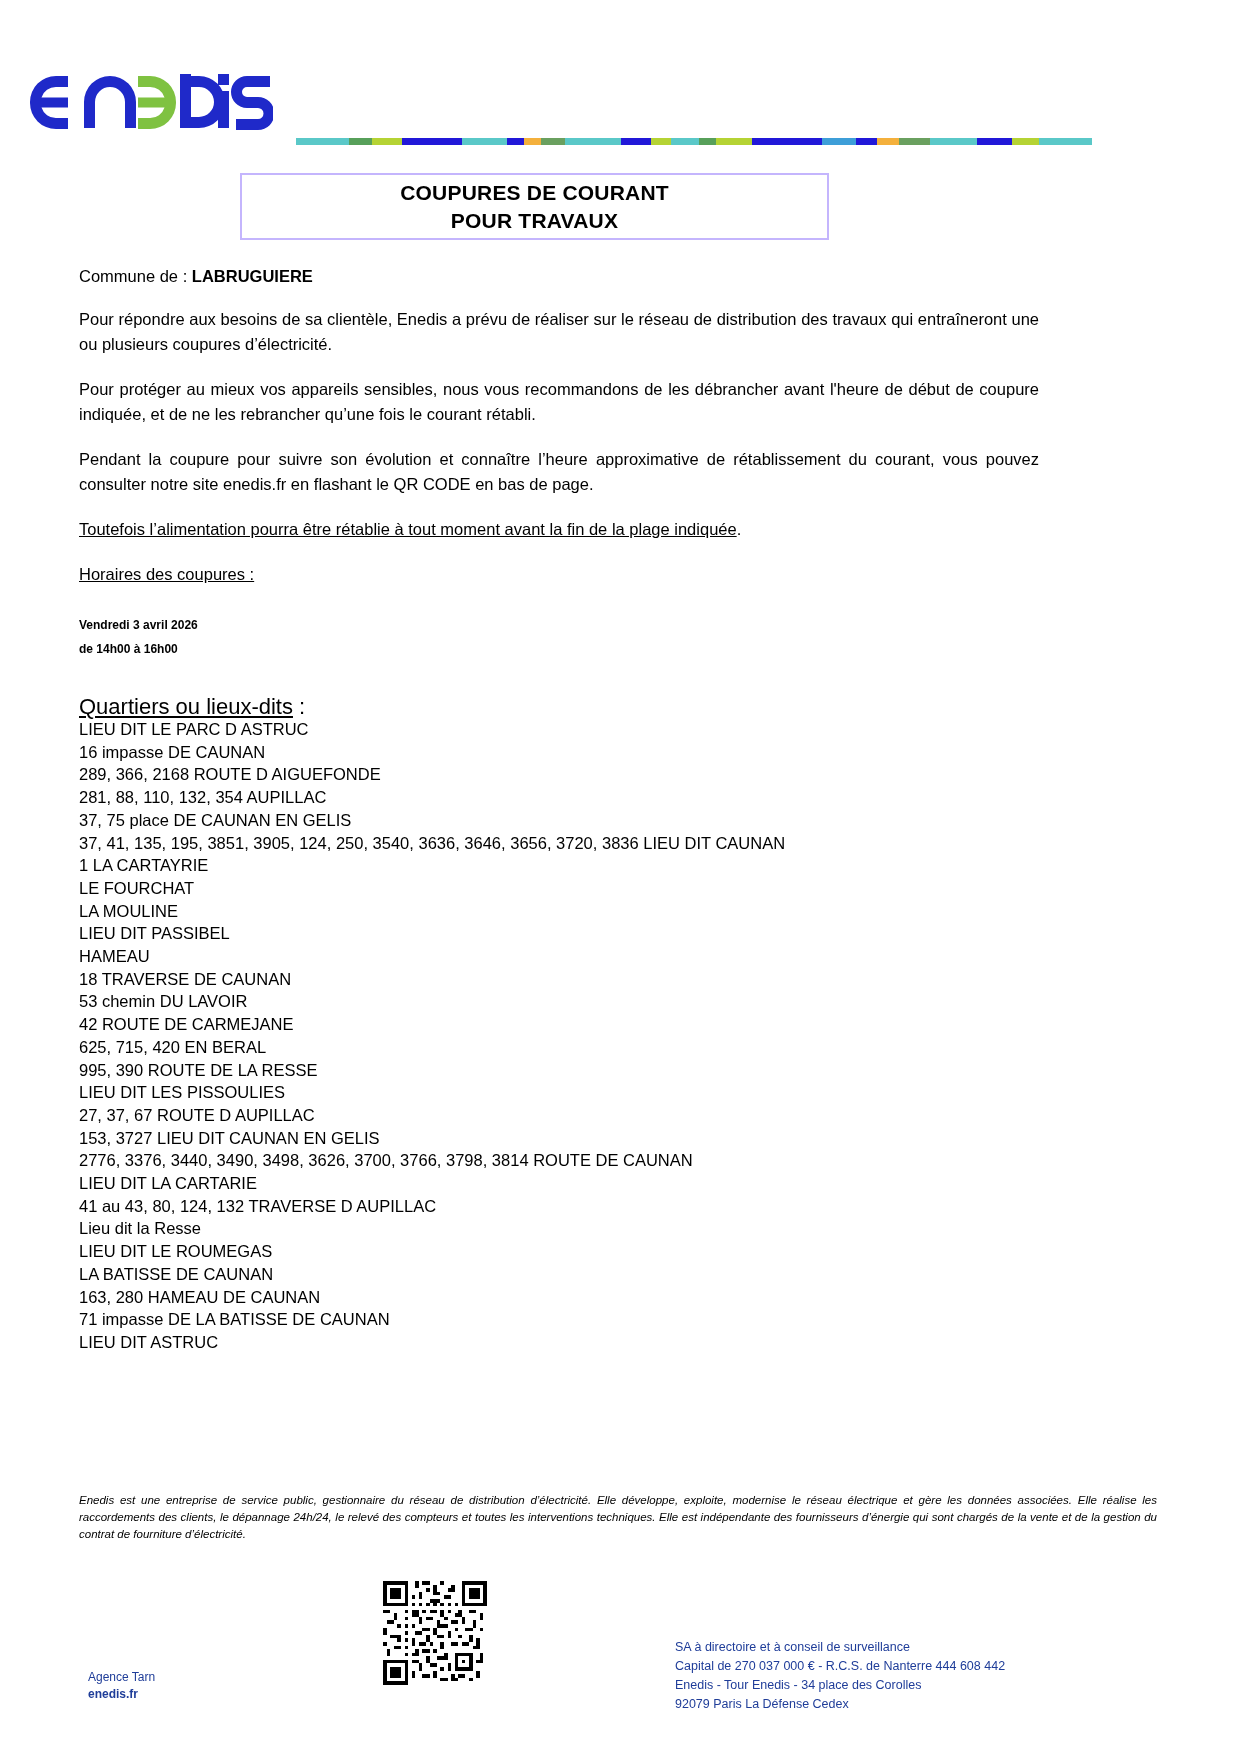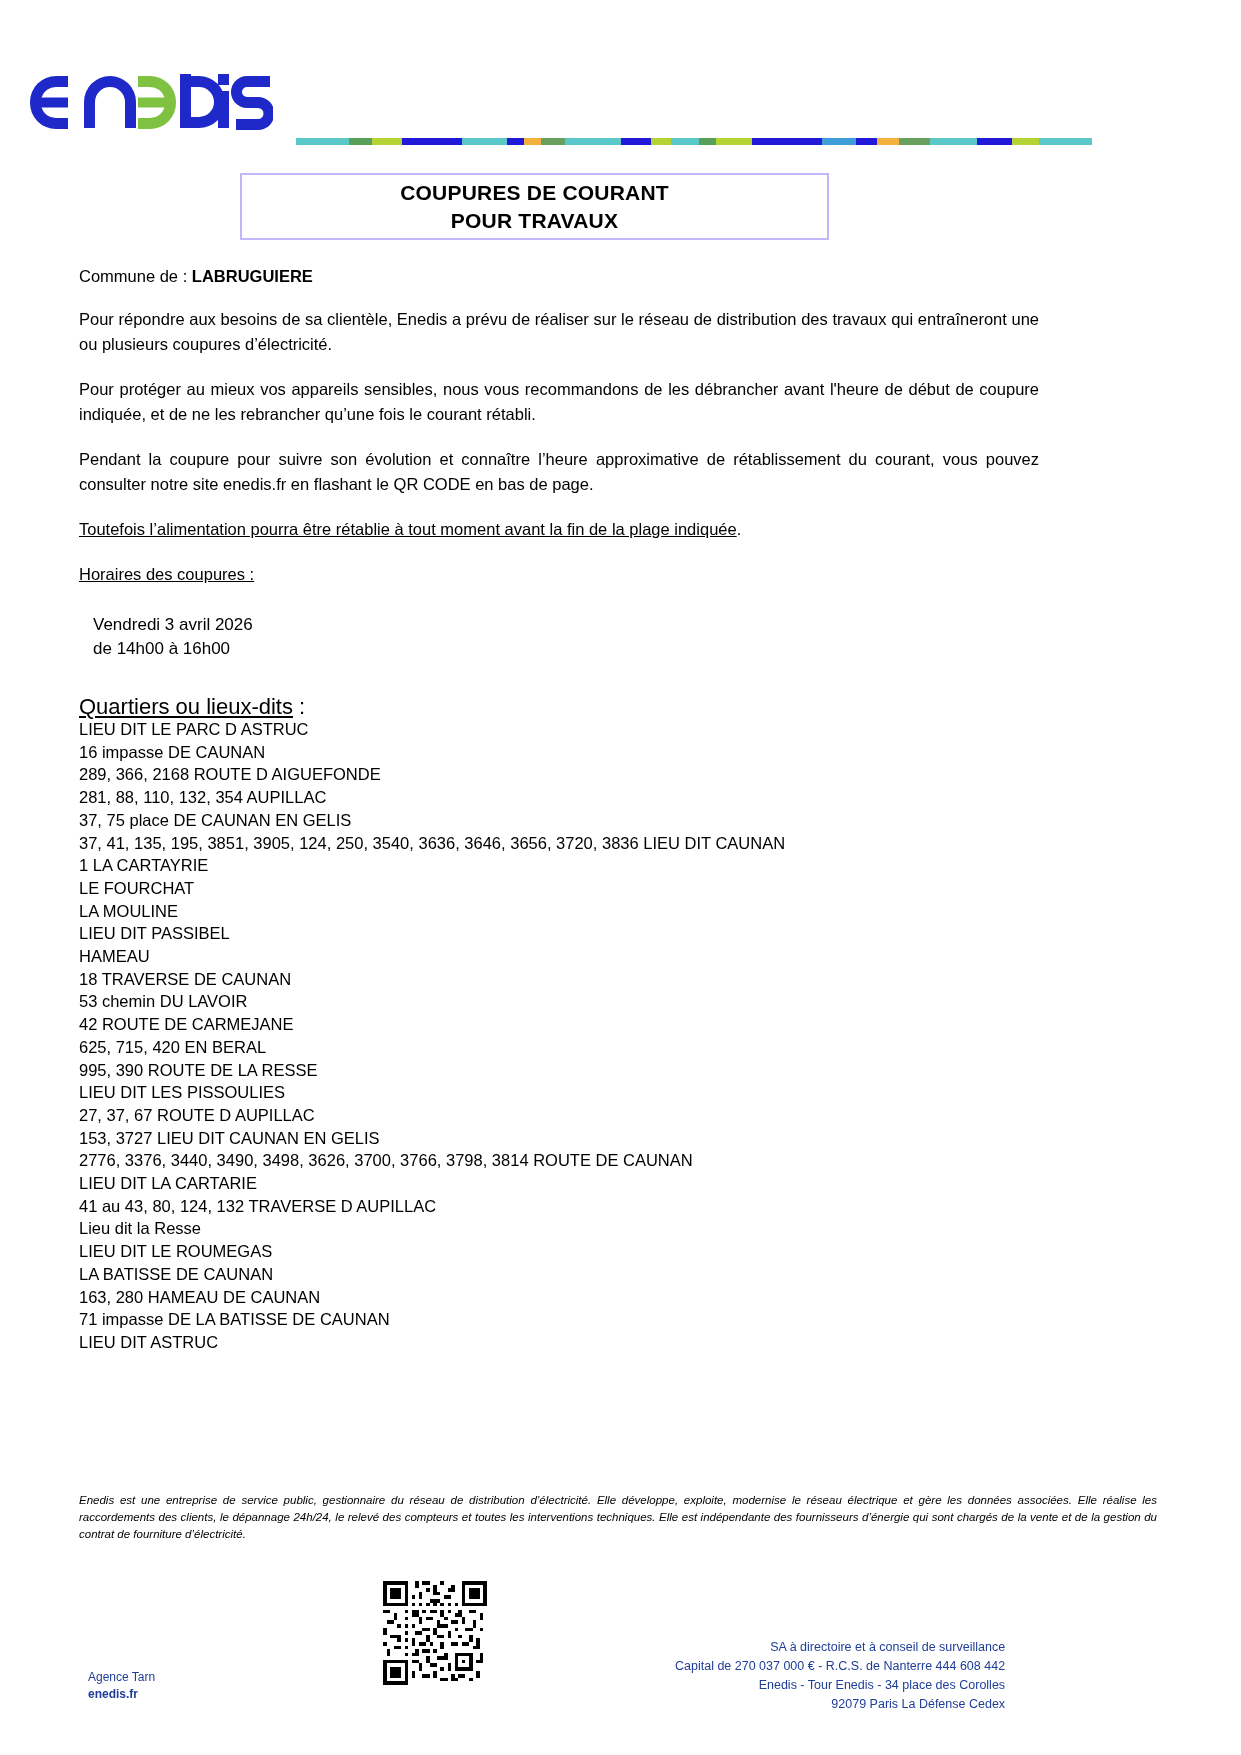--- a/index.html
+++ b/index.html
@@ -92,24 +92,24 @@
   }
 
   .underline-line {
     font-size: 16.5px;
     line-height: 25px;
     margin: 0 0 20px 0;
   }
   .underline-line .u { text-decoration: underline; }
 
   .schedule {
-    font-size: 17px;
-    font-weight: normal;
+    font-size: 12px;
+    font-weight: bold;
     line-height: 24px;
-    margin: 26px 0 0 14px;
+    margin: 26px 0 0 0;
   }
 
   .quartiers-head {
     font-size: 22px;
     line-height: 23px;
     margin-top: 34px;
   }
   .quartiers-head .u { text-decoration: underline; }
 
   .addr-list {
@@ -154,21 +154,20 @@
   }
   .agency .b { font-weight: bold; }
 
   .company {
     position: absolute;
     left: 675px;
     top: 1638px;
     font-size: 12.5px;
     line-height: 19px;
     color: #1f3d99;
-    text-align: right;
   }
 </style>
 </head>
 <body>
 
 <div class="page">
 
   <div class="header">
 
     <div class="logo-wrap">

